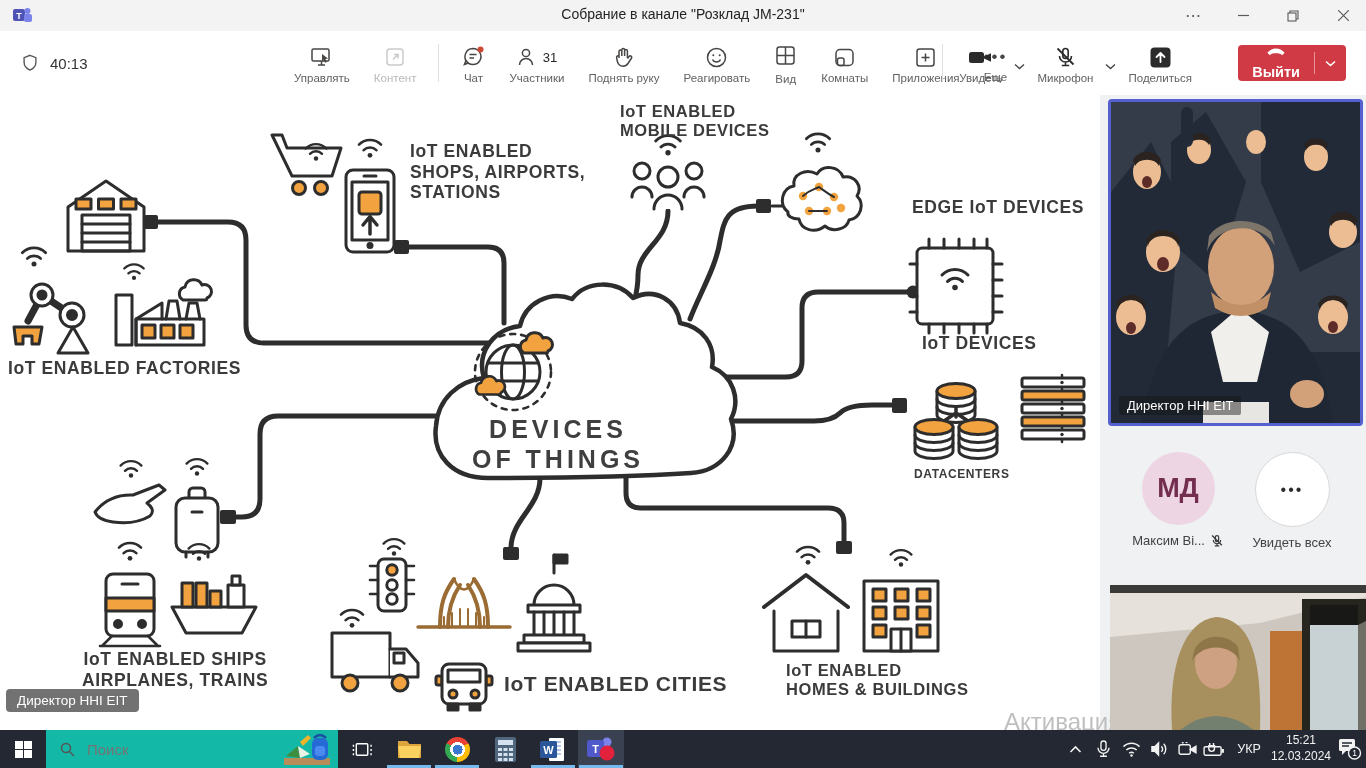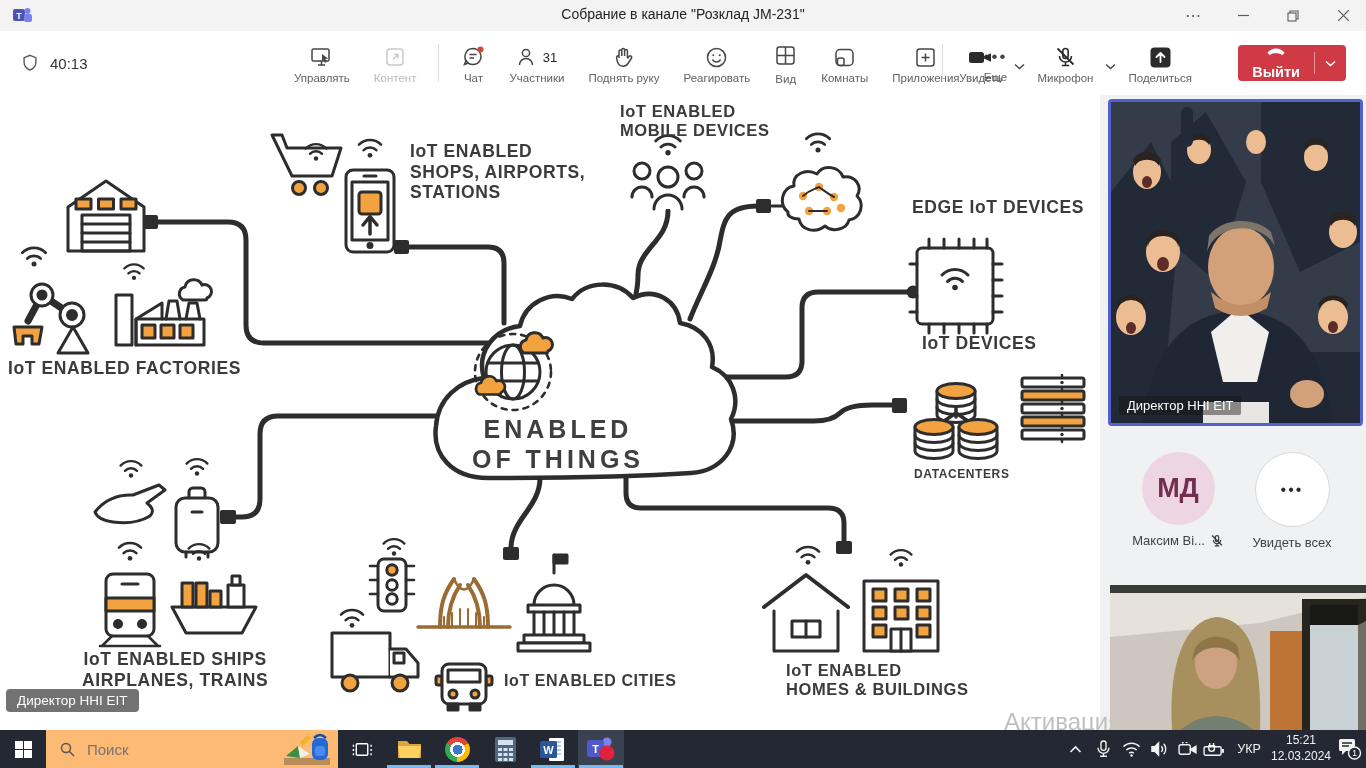--- a/index.html
+++ b/index.html
@@ -43,21 +43,21 @@
   .video-label{position:absolute;left:8px;bottom:8px;background:rgba(20,20,20,.45);color:#fff;
                font-size:13px;padding:2px 8px;border-radius:2px;}
   .pt-row{position:absolute;top:357px;z-index:4;display:flex;flex-direction:column;align-items:center;width:120px;}
   .avatar{width:73px;height:73px;border-radius:50%;display:flex;align-items:center;justify-content:center;}
   .pt-name{margin-top:8px;font-size:13px;color:#424242;display:flex;align-items:center;gap:5px;white-space:nowrap;}
   .video-small{position:absolute;left:1110px;top:490px;width:256px;height:145px;overflow:hidden;z-index:4;background:#cfc9c1;}
   
   .taskbar{position:absolute;left:0;top:730px;width:1366px;height:38px;background:#232833;z-index:6;}
   .tb-cell{position:absolute;top:0;height:38px;display:flex;align-items:center;justify-content:center;}
   .tb-ind{position:absolute;bottom:0;height:3px;background:#76b9ed;}
-  .searchbox{position:absolute;left:46px;top:0;width:292px;height:38px;background:#fdba74;display:flex;align-items:center;}
+  .searchbox{position:absolute;left:46px;top:0;width:292px;height:38px;background:#14b8a6;display:flex;align-items:center;}
   .searchbox input{border:none;outline:none;font-size:15px;color:#4a4a4a;background:transparent;width:180px;
                    font-family:"Liberation Sans",sans-serif;}
   .tray-txt{color:#f2f2f2;font-size:12.5px;}
   .clock{color:#f2f2f2;font-size:12px;text-align:center;line-height:1.3;}
   svg{display:block;}
 </style>
 </head>
 <body>
 
 <div id="app">
@@ -496,24 +496,24 @@
       <div class="dg-label" style="left:410px;top:46px;font-size:17.5px;">IoT ENABLED
 SHOPS, AIRPORTS,
 STATIONS</div>
       <div class="dg-label" style="left:620px;top:7px;font-size:16.5px;">IoT ENABLED
 MOBILE DEVICES</div>
       <div class="dg-label" style="left:876px;top:102px;font-size:17.5px;margin-left:36px;">EDGE IoT DEVICES</div>
       <div class="dg-label" style="left:922px;top:238px;font-size:17.5px;">IoT DEVICES</div>
       <div class="dg-label" style="left:914px;top:372px;font-size:12px;">DATACENTERS</div>
       <div class="dg-label" style="left:786px;top:566px;font-size:16.5px;">IoT ENABLED
 HOMES &amp; BUILDINGS</div>
-      <div class="dg-label" style="left:504px;top:577px;font-size:16px;">IoT ENABLED CITIES</div>
+      <div class="dg-label" style="left:504px;top:577px;font-size:21px;">IoT ENABLED CITIES</div>
       <div class="dg-label" style="left:82px;top:554px;font-size:17.5px;text-align:center;">IoT ENABLED SHIPS
 AIRPLANES, TRAINS</div>
-      <div class="cloud-txt" style="left:428px;top:320px;">ENABLED</div>
+      <div class="cloud-txt" style="left:428px;top:320px;">DEVICES</div>
       <div class="cloud-txt" style="left:428px;top:350px;">OF THINGS</div>
     </div>
 
     <div class="side-strip"></div>
 
     <div class="watermark">
       <div class="wm-t">Активация Windows</div>
       <div class="wm-b">Чтобы активировать Windows, перейдите в
 раздел "Параметры".</div>
     </div>

